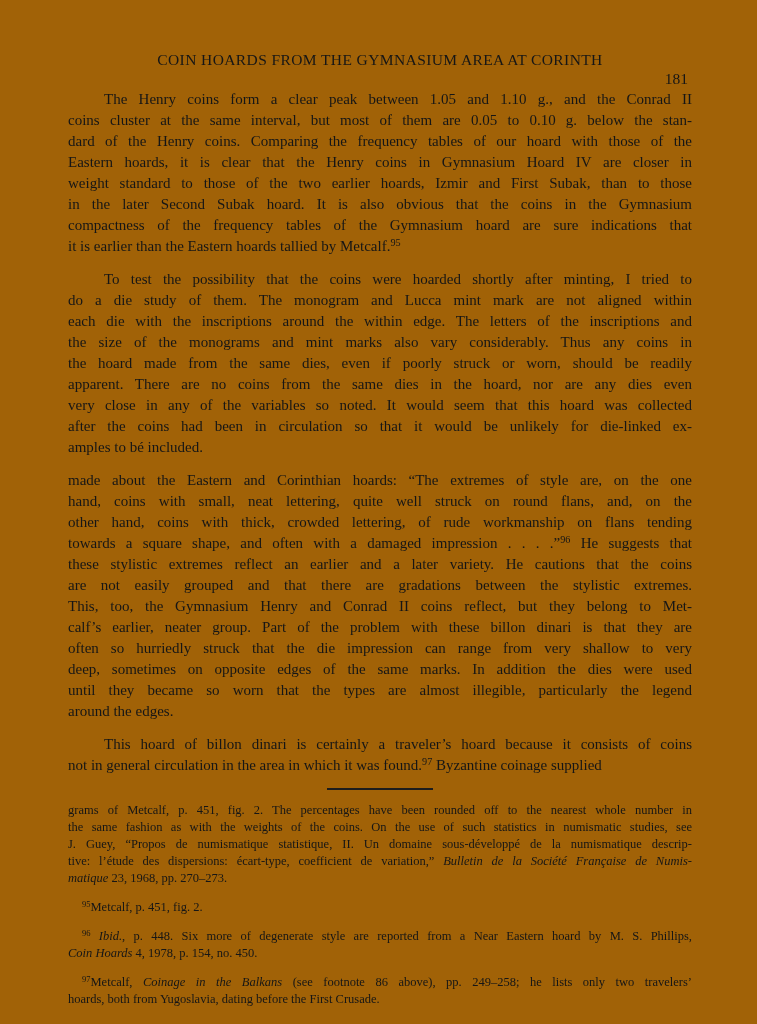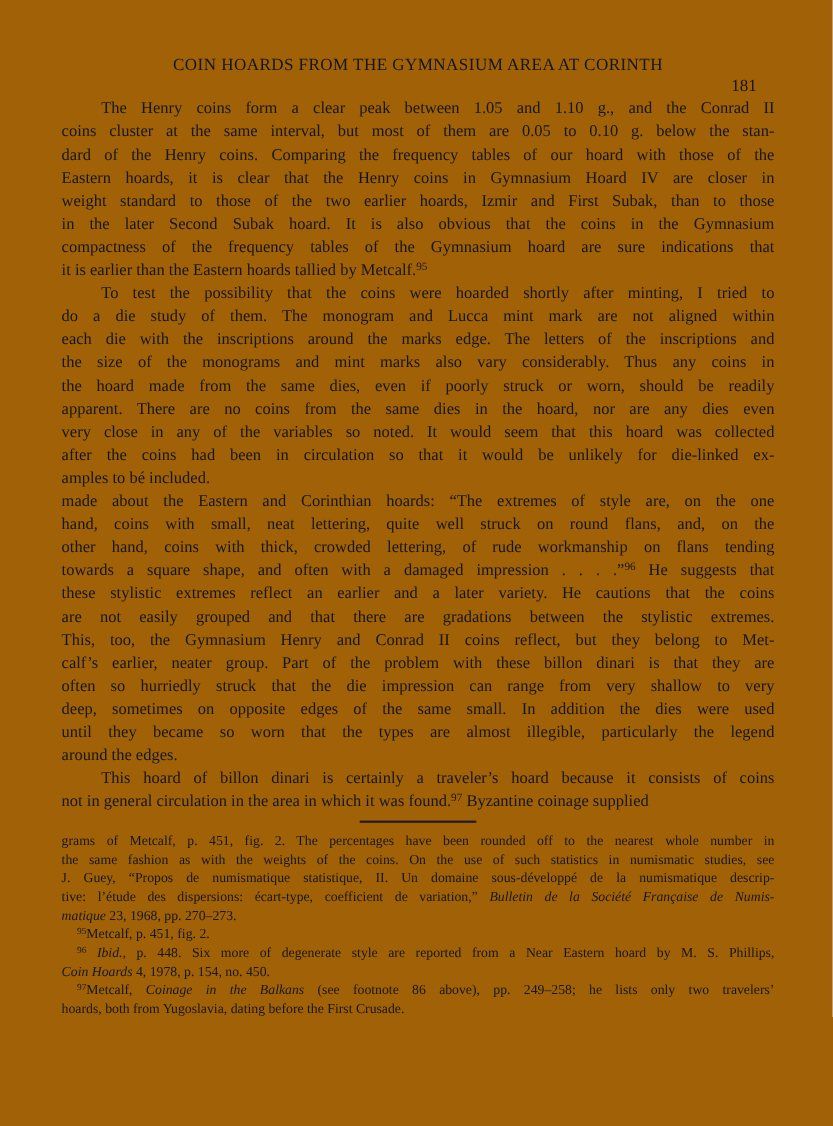--- a/index.html
+++ b/index.html
@@ -38,21 +38,21 @@
   .running-head .pagenum {
     position: absolute;
     right: 16px;
     top: 0;
     margin-top: 19px;
   }
   .body-text {
     margin-top: 20px;
     font-size: 15px;
   }
-  .para { margin: 0; }
+  .para { margin: 12px; }
   .line {
     line-height: 21px;
     text-align: justify;
     text-align-last: justify;
     white-space: normal;
   }
   .line.last { text-align-last: left; }
   .line.indent { text-indent: 36px; }
   .fn-rule {
     margin-top: 6px;
@@ -93,39 +93,39 @@
           <div class="line">dard of the Henry coins. Comparing the frequency tables of our hoard with those of the</div>
           <div class="line">Eastern hoards, it is clear that the Henry coins in Gymnasium Hoard IV are closer in</div>
           <div class="line">weight standard to those of the two earlier hoards, Izmir and First Subak, than to those</div>
           <div class="line">in the later Second Subak hoard. It is also obvious that the coins in the Gymnasium</div>
           <div class="line">compactness of the frequency tables of the Gymnasium hoard are sure indications that</div>
           <div class="line last">it is earlier than the Eastern hoards tallied by Metcalf.<sup>95</sup></div>
         </div>
         <div class="para">
           <div class="line indent">To test the possibility that the coins were hoarded shortly after minting, I tried to</div>
           <div class="line">do a die study of them. The monogram and Lucca mint mark are not aligned within</div>
-          <div class="line">each die with the inscriptions around the marks edge. The letters of the inscriptions and</div>
+          <div class="line">each die with the inscriptions around the within edge. The letters of the inscriptions and</div>
           <div class="line">the size of the monograms and mint marks also vary considerably. Thus any coins in</div>
           <div class="line">the hoard made from the same dies, even if poorly struck or worn, should be readily</div>
           <div class="line">apparent. There are no coins from the same dies in the hoard, nor are any dies even</div>
           <div class="line">very close in any of the variables so noted. It would seem that this hoard was collected</div>
           <div class="line">after the coins had been in circulation so that it would be unlikely for die-linked ex-</div>
           <div class="line last">amples to bé included.</div>
         </div>
         <div class="para">
           <div class="line">made about the Eastern and Corinthian hoards: “The extremes of style are, on the one</div>
           <div class="line">hand, coins with small, neat lettering, quite well struck on round flans, and, on the</div>
           <div class="line">other hand, coins with thick, crowded lettering, of rude workmanship on flans tending</div>
           <div class="line">towards a square shape, and often with a damaged impression . . . .”<sup>96</sup> He suggests that</div>
           <div class="line">these stylistic extremes reflect an earlier and a later variety. He cautions that the coins</div>
           <div class="line">are not easily grouped and that there are gradations between the stylistic extremes.</div>
           <div class="line">This, too, the Gymnasium Henry and Conrad II coins reflect, but they belong to Met-</div>
           <div class="line">calf’s earlier, neater group. Part of the problem with these billon dinari is that they are</div>
           <div class="line">often so hurriedly struck that the die impression can range from very shallow to very</div>
-          <div class="line">deep, sometimes on opposite edges of the same small. In addition the dies were used</div>
+          <div class="line">deep, sometimes on opposite edges of the same marks. In addition the dies were used</div>
           <div class="line">until they became so worn that the types are almost illegible, particularly the legend</div>
           <div class="line last">around the edges.</div>
         </div>
         <div class="para">
           <div class="line indent">This hoard of billon dinari is certainly a traveler’s hoard because it consists of coins</div>
           <div class="line last">not in general circulation in the area in which it was found.<sup>97</sup> Byzantine coinage supplied</div>
         </div>
       </div>
 
     <hr class="fn-rule">

